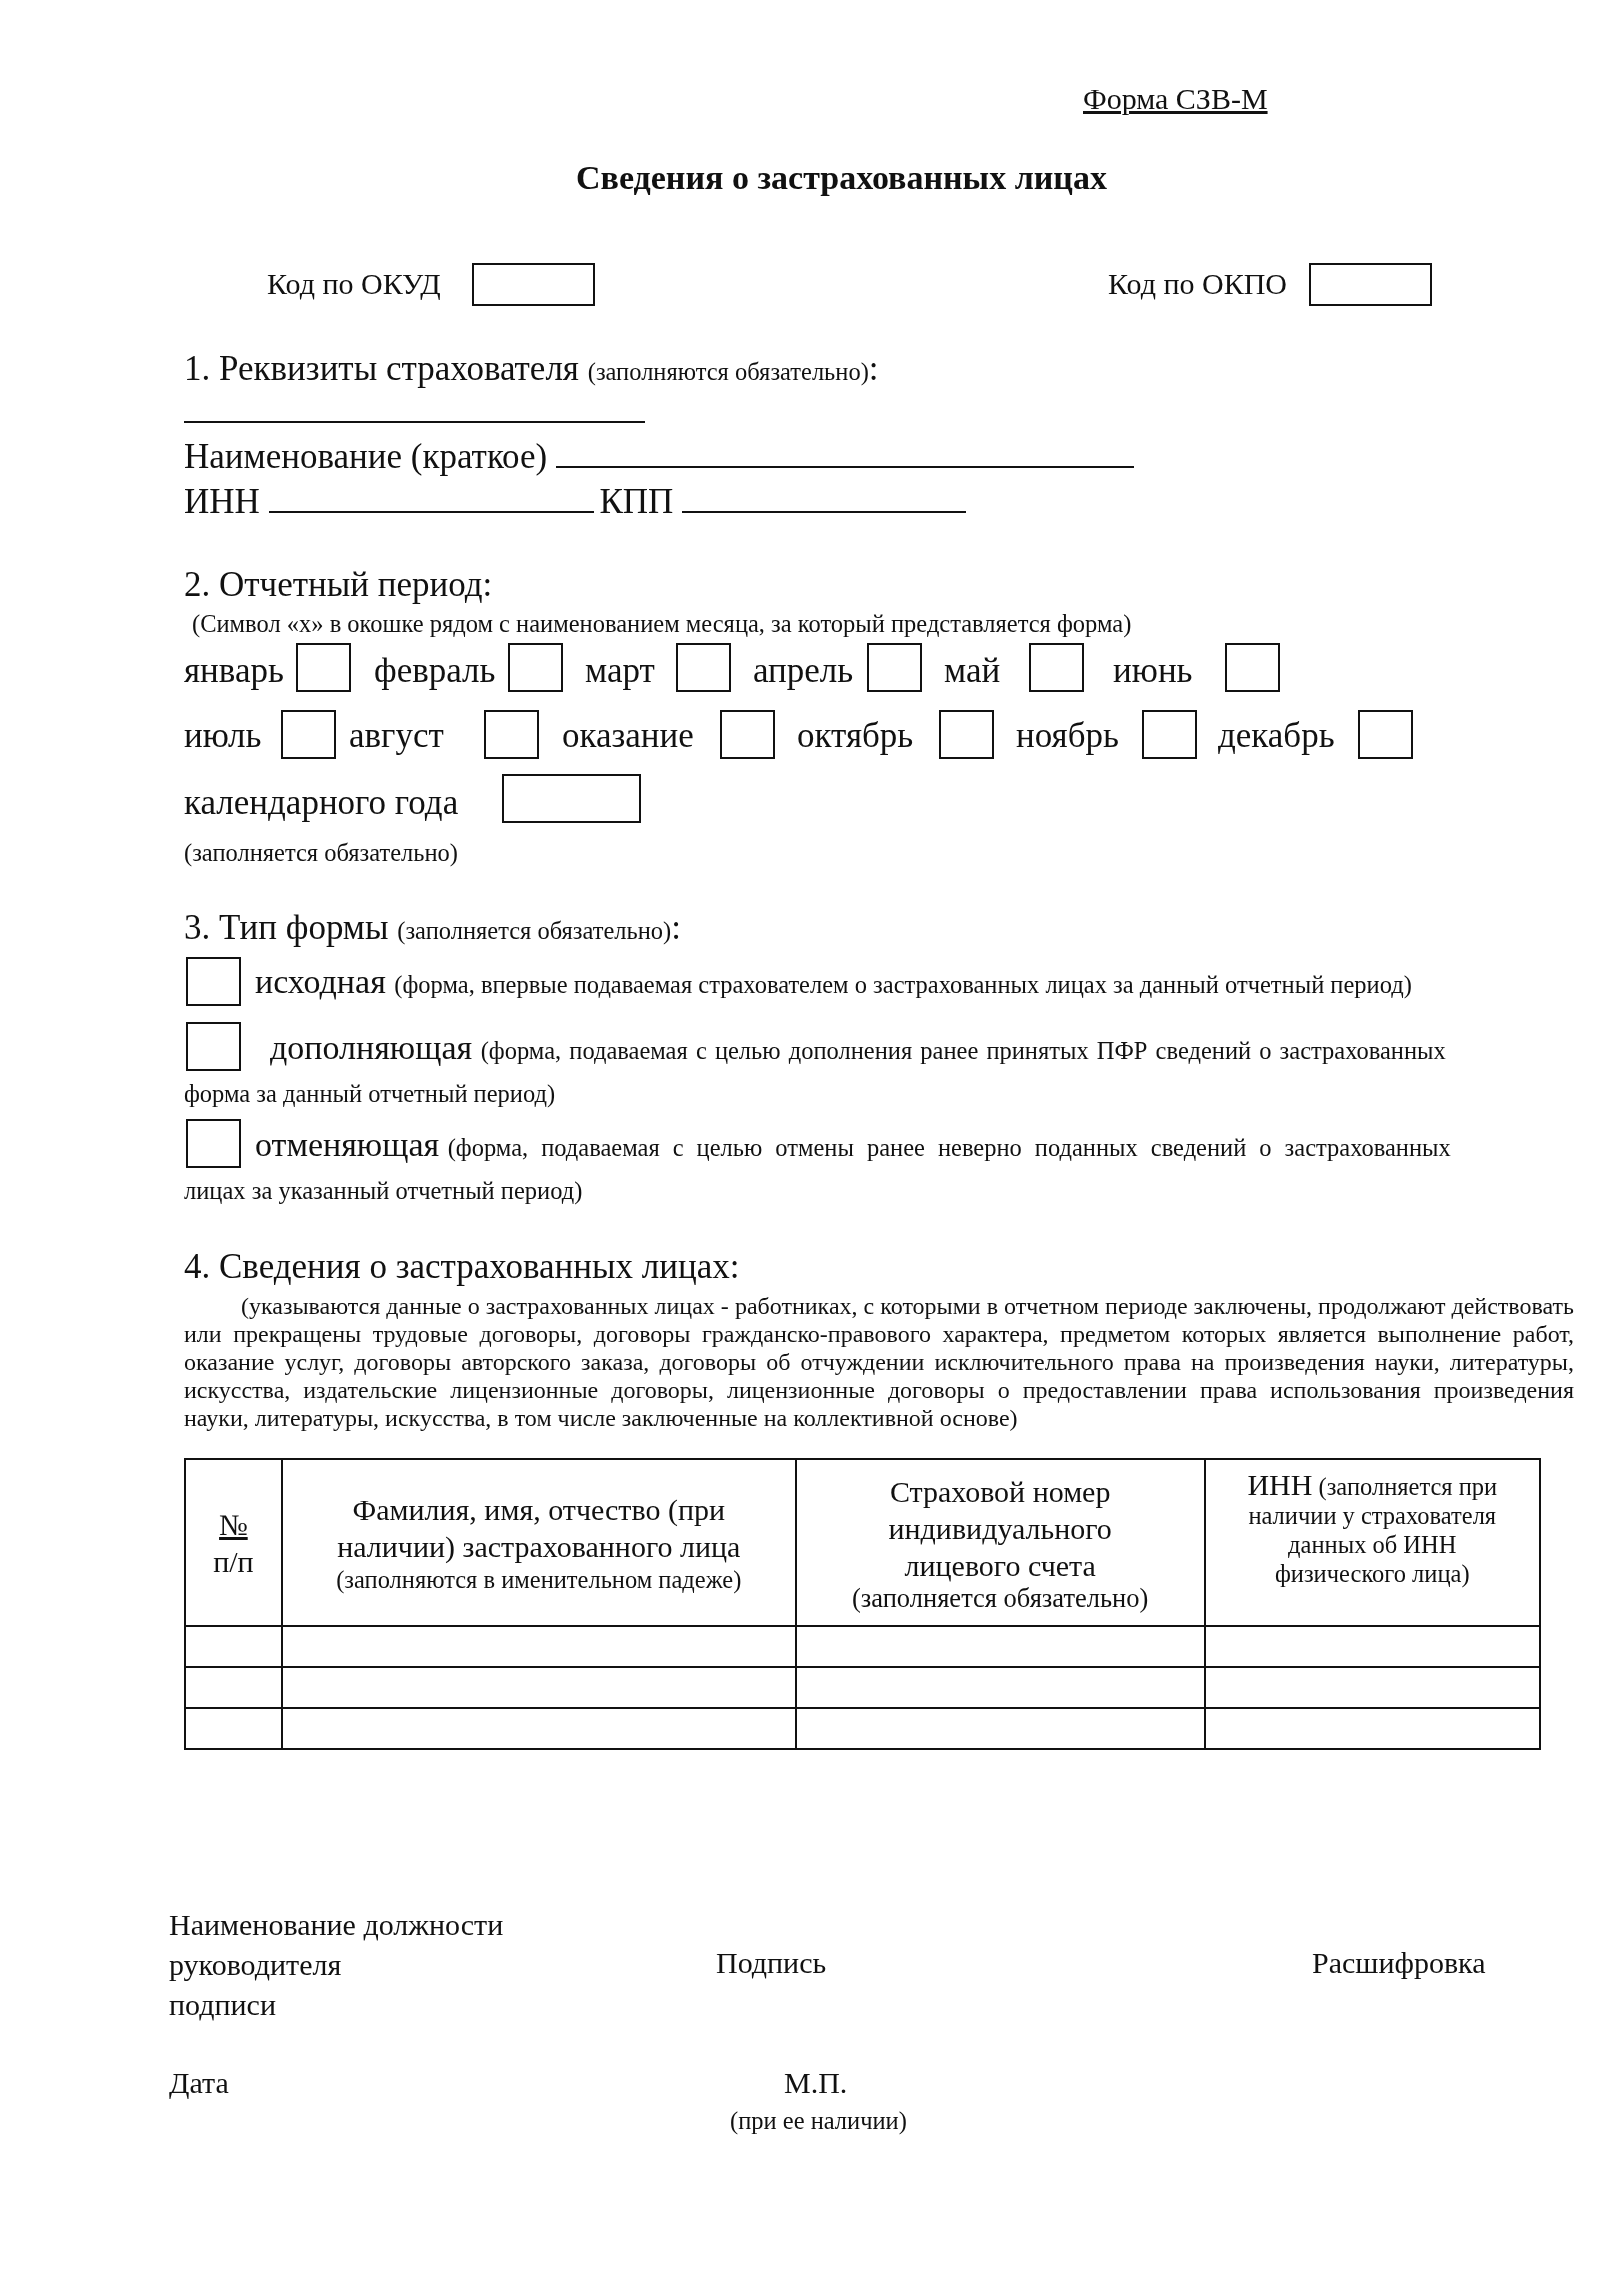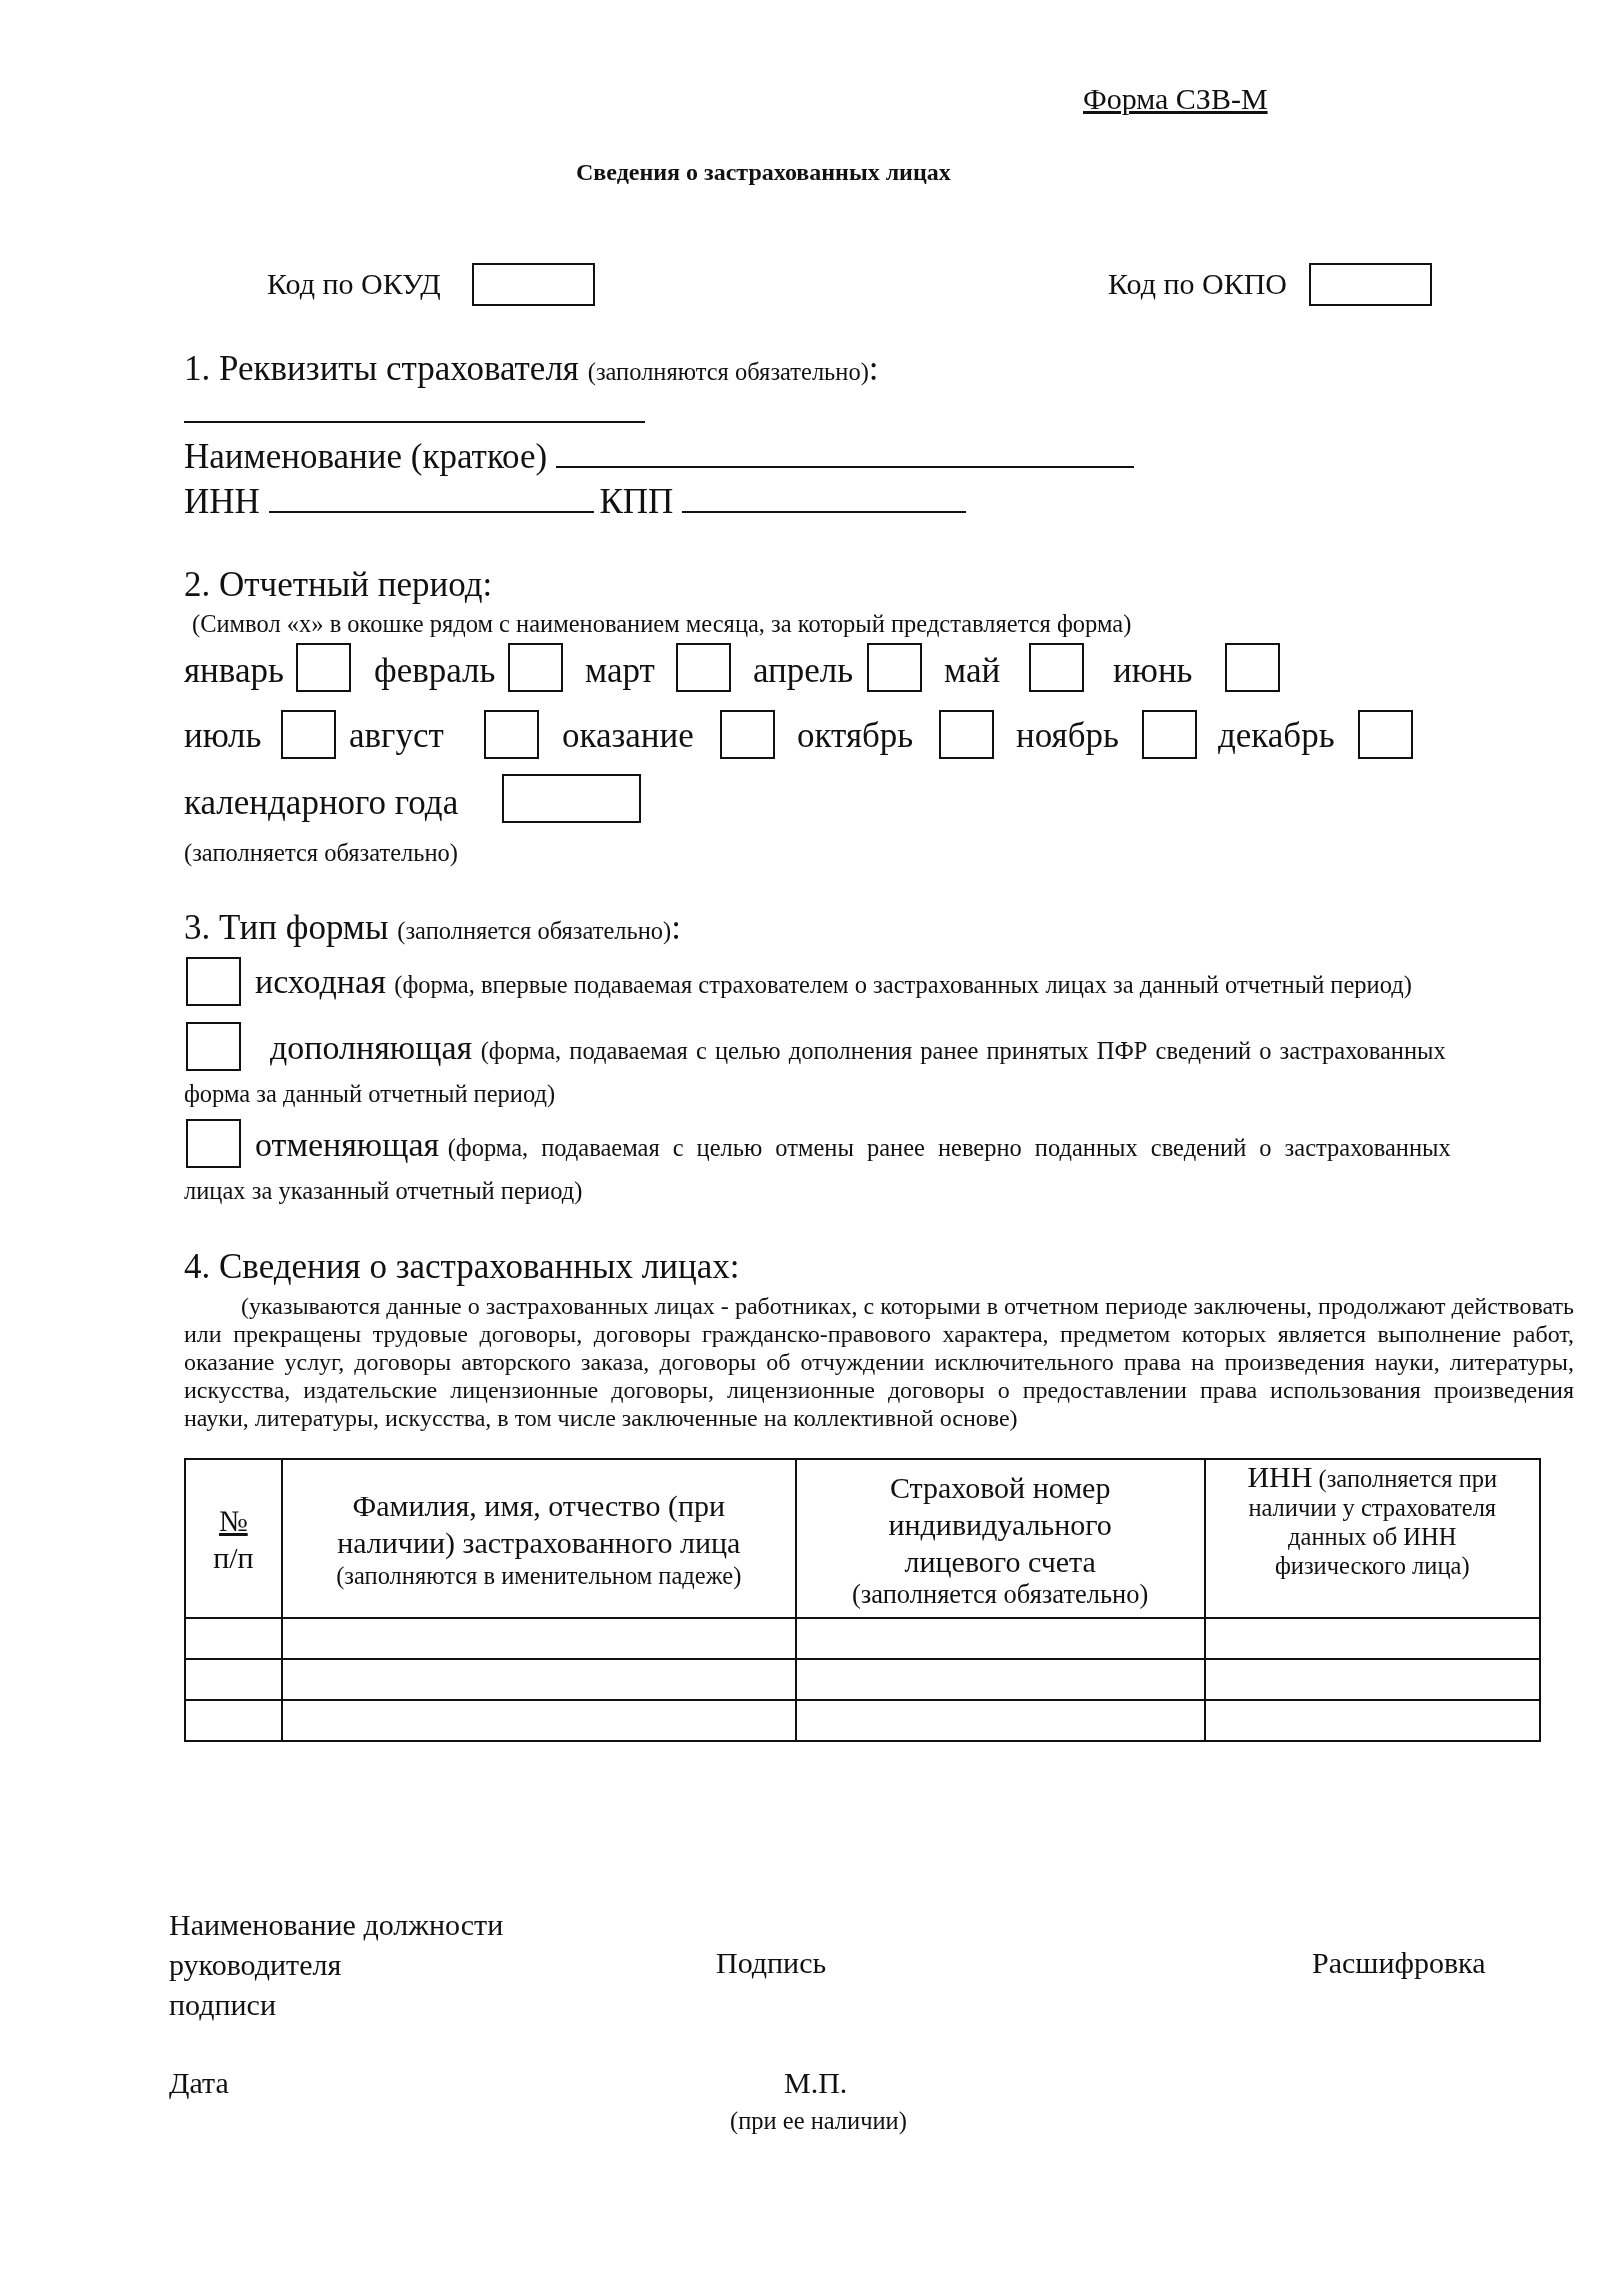--- a/index.html
+++ b/index.html
@@ -15,21 +15,21 @@
   table.grid { position:absolute; left:184px; top:1458px; width:1357px; border-collapse:collapse; }
   table.grid td, table.grid th { border:2.9px solid #111; padding:0; text-align:center; vertical-align:middle; font-weight:normal; }
   table.grid th { height:155px; font-size:30px; line-height:37px; }
   table.grid td { height:39px; }
   .sub { font-size:24.5px; line-height:29px; }
 </style>
 </head>
 <body>
 
 <div class="abs med" style="left:1083px; top:82px; text-decoration:underline; font-size:30px;">Форма СЗВ-М</div>
-<div class="abs" style="left:576px; top:159px; font-size:24px; font-weight:bold;text-align:right;">Сведения о застрахованных лицах</div>
+<div class="abs" style="left:576px; top:159px; font-size:34px; font-weight:bold;text-align:right;">Сведения о застрахованных лицах</div>
 
 <div class="abs" style="left:267px; top:267px; font-size:30px;">Код по ОКУД</div>
 <div class="box" style="left:472px; top:263px; width:123px; height:43px;"><span></span></div>
 <div class="abs" style="left:1108px; top:267px; font-size:30px;">Код по ОКПО</div>
 <div class="box" style="left:1309px; top:263px; width:123px; height:43px;"><span></span></div>
 
 <div class="abs big" style="left:184px; top:349px;">
   <span>1.  Реквизиты страхователя</span>
   <span class="small">(заполняются обязательно)</span><span>:</span>
 </div>
@@ -121,21 +121,21 @@
       <div>п/п</div>
     </th>
     <th>
       <div style="padding:0 16px;">Фамилия, имя, отчество (при наличии) застрахованного лица</div>
       <div class="sub">(заполняются  в именительном падеже)</div>
     </th>
     <th>
       <div style="padding:0 59px;">Страховой номер индивидуального лицевого счета</div>
       <div class="sub" style="font-size:26.5px;">(заполняется обязательно)</div>
     </th>
-    <th style="vertical-align:top; padding-top:2px;">
+    <th style="vertical-align:top; padding-top:10px;">
       <div class="sub" style="padding:0 19.6px;"><span style="font-size:30px;">ИНН</span> <span>(заполняется при наличии у страхователя данных об ИНН физического лица)</span></div>
     </th>
   </tr>
   <tr>
     <td></td>
     <td></td>
     <td></td>
     <td></td>
   </tr>
   <tr>

